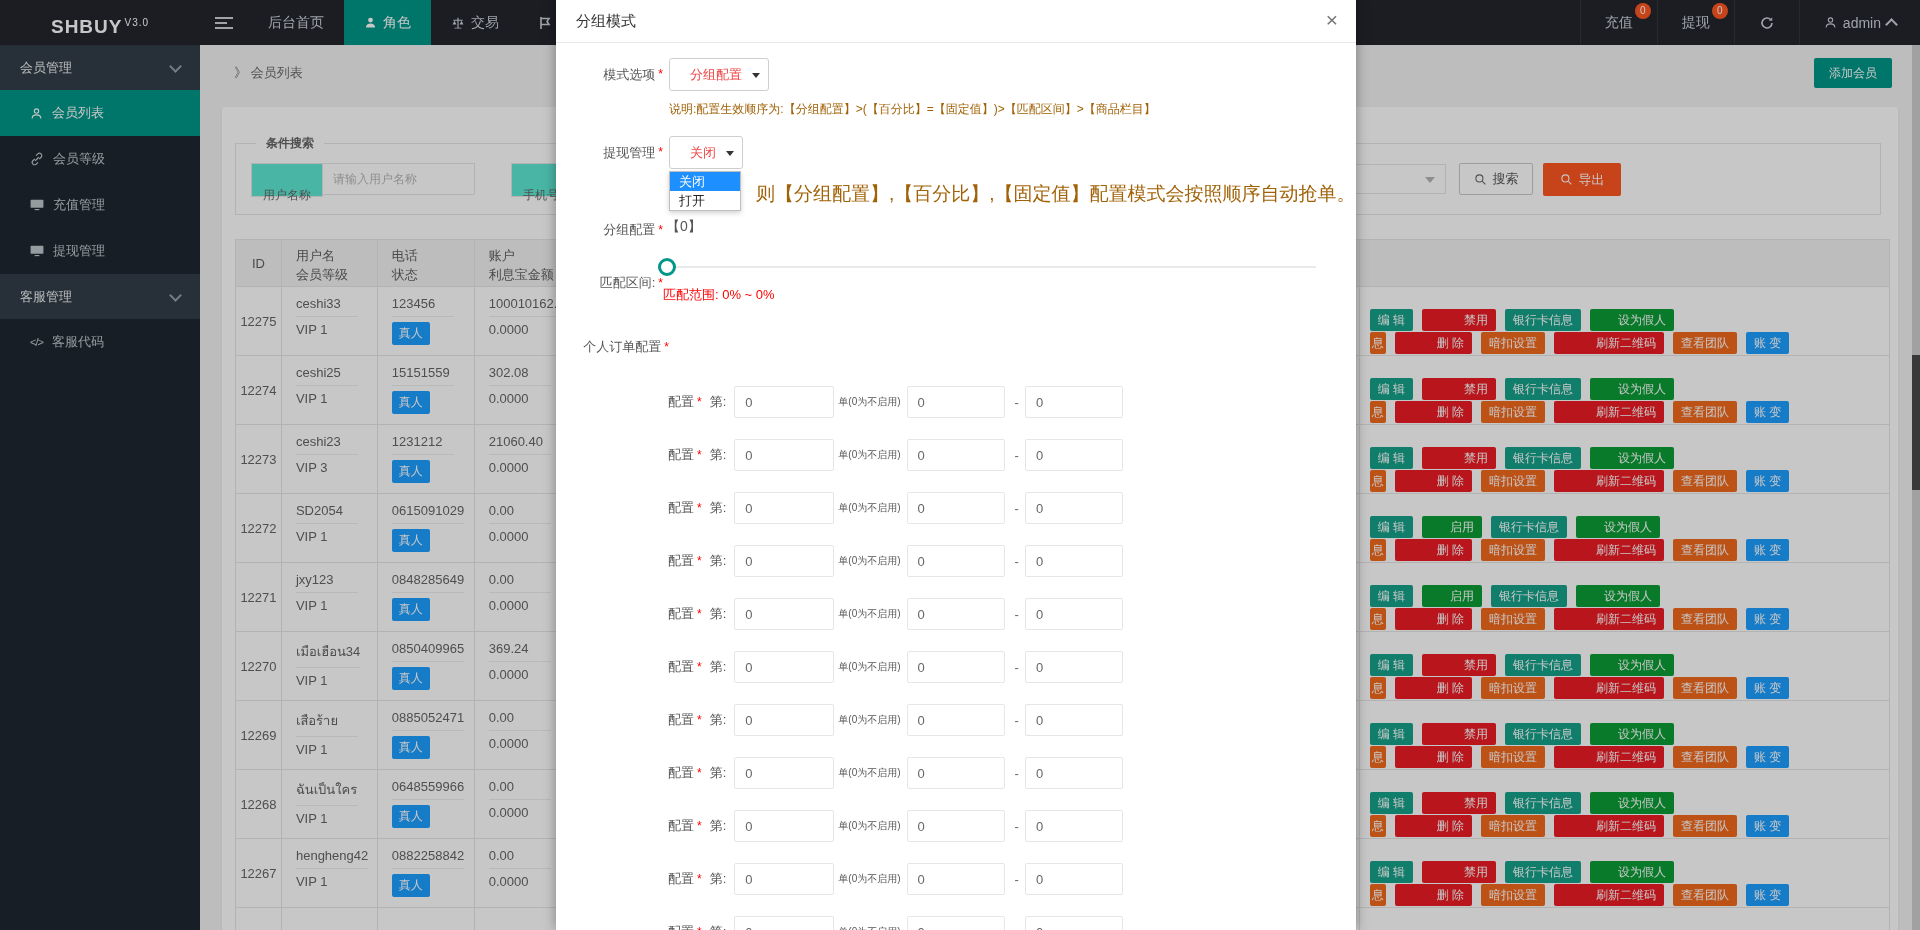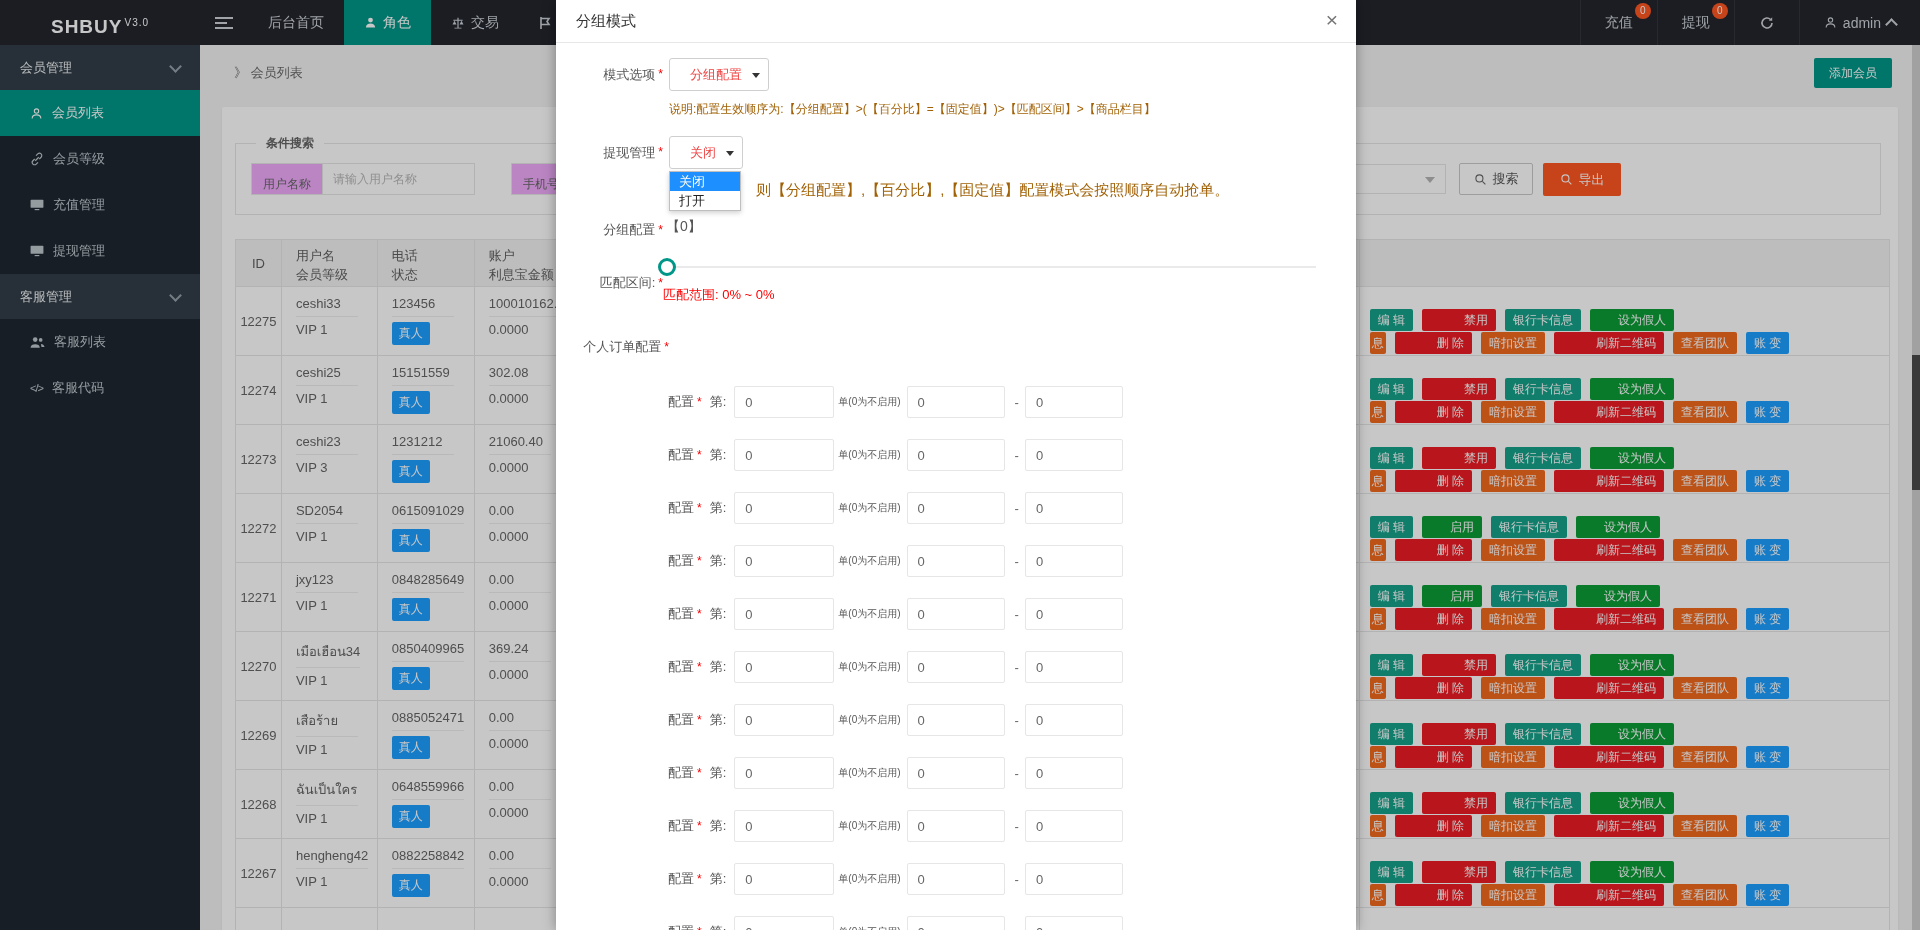--- a/index.html
+++ b/index.html
@@ -28,21 +28,21 @@
   .side-item .code-ic{font-size:11px;letter-spacing:-1px;}
   
   .content{position:absolute;left:200px;top:45px;right:0;bottom:0;background:#f2f2f2;overflow:hidden;z-index:4;}
   .breadcrumb{position:absolute;left:34px;top:19px;font-size:13px;color:#6b6b6b;}
   .add-btn{position:absolute;right:28px;top:13px;width:78px;height:30px;background:#009688;color:#fff;font-size:12px;border:none;border-radius:2px;cursor:pointer;}
   .card{position:absolute;left:22px;right:22px;top:62px;bottom:-60px;background:#fff;border-radius:2px;box-shadow:0 1px 2px rgba(0,0,0,0.08);overflow:hidden;}
   .fieldset{position:absolute;left:13px;right:17px;top:36px;height:70px;border:1px solid #e6e6e6;}
   .legend{position:absolute;left:20px;top:-9px;background:#fff;padding:0 10px;font-size:12px;color:#666;font-weight:bold;}
   .fgroup{position:absolute;display:flex;height:32px;}
   #g1{left:15px;top:19px;} #g2{left:275px;top:19px;}
-  .addon{border:1px solid #e6e6e6;background:#f0abfc;color:#666;font-size:12px;line-height:30px;padding:5px 11px;white-space:nowrap;box-sizing:border-box;}
+  .addon{border:1px solid #e6e6e6;background:#5eead4;color:#666;font-size:12px;line-height:30px;padding:16px 11px;white-space:nowrap;box-sizing:border-box;}
   .finput{border:1px solid #e6e6e6;border-left:none;width:152px;padding:0 10px;font-size:12px;color:#666;outline:none;box-sizing:border-box;}
   .finput::placeholder{color:#b8b8b8;}
   .fselect{position:absolute;left:1050px;top:20px;width:160px;height:30px;border:1px solid #e6e6e6;background:#fff;box-sizing:border-box;cursor:pointer;}
   .tri-down{position:absolute;right:10px;top:12px;width:0;height:0;border:5px solid transparent;border-top:6px solid #b5b5b5;}
   .search-btn{position:absolute;left:1223px;top:19px;width:74px;height:32px;background:#fff;border:1px solid #c9c9c9;border-radius:2px;font-size:13px;color:#565656;display:flex;align-items:center;justify-content:center;gap:6px;cursor:pointer;}
   .export-btn{position:absolute;left:1307px;top:19px;width:78px;height:33px;background:#ff5722;border:none;border-radius:2px;font-size:13px;color:#fff;display:flex;align-items:center;justify-content:center;gap:6px;cursor:pointer;}
   
   .table{position:absolute;left:13px;top:132px;width:1655px;}
   .thead{display:flex;height:48px;background:#f2f2f2;border:1px solid #e6e6e6;box-sizing:border-box;}
   .th{font-size:13px;color:#5f5f5f;padding:6px 0 0 14px;line-height:19px;border-right:1px solid #e6e6e6;box-sizing:border-box;overflow:hidden;white-space:nowrap;}
@@ -68,21 +68,21 @@
   .m-head{height:42px;border-bottom:1px solid #e8e8e8;position:relative;}
   .m-title{position:absolute;left:20px;top:0;line-height:42px;font-size:15px;color:#333;}
   .m-close{position:absolute;right:18px;top:7px;font-size:21px;color:#757575;cursor:pointer;line-height:26px;}
   .m-label{position:absolute;left:0;width:107px;text-align:right;font-size:13px;color:#565656;}
   .star{color:#ff0000;font-size:12px;margin-left:3px;vertical-align:top;}
   .m-select{position:absolute;left:113px;height:33px;border:1px solid #cfcfcf;border-radius:3px;background:#fff;font-size:13px;color:#ef4444;display:flex;align-items:center;padding:0 26px 0 20px;box-sizing:border-box;cursor:pointer;justify-content:flex-end;}
   .sel-tri{position:absolute;right:8px;top:14px;width:0;height:0;border:4px solid transparent;border-top:5px solid #333;}
   #mode-select{top:58px;} #chain-select{top:136px;}
   .m-note{position:absolute;font-size:12px;color:#a16207;white-space:nowrap;}
   #note1{left:113px;top:101px;}
-  #note2{left:200px;top:181px;font-size:15px;}
+  #note2{left:200px;top:181px;font-size:19px;}
   .m-dropdown{position:absolute;left:113px;top:171px;width:70px;border:1px solid #bfbfbf;background:#fff;box-shadow:0 2px 5px rgba(0,0,0,0.18);z-index:3;}
   .m-opt{height:19px;line-height:19px;padding-left:9px;font-size:13px;color:#222;cursor:pointer;}
   .m-opt.sel{background:#1e8fff;color:#fff;}
   #today-label{top:221px;line-height:18px;}
   #today-value{position:absolute;left:110px;top:218px;font-size:14px;color:#565656;}
   .slider-track{position:absolute;left:110px;top:266px;width:650px;height:2px;background:#eaeaea;}
   .slider-handle{position:absolute;left:102px;top:258px;width:12px;height:12px;background:#fff;border:3px solid #009688;border-radius:50%;cursor:pointer;}
   #range-label{top:276px;line-height:14px;}
   #range-text{position:absolute;left:107px;top:286px;font-size:13px;color:#ff0000;}
   #personal-label{top:338px;width:113px;line-height:18px;}
@@ -180,29 +180,20 @@
   </div>
   <div class="side-item">
     <svg width="14" height="13" viewBox="0 0 24 22" fill="currentColor">
         <rect x="1" y="1" width="22" height="14" rx="1.5"></rect>
         <rect x="8" y="17" width="8" height="2"></rect>
       </svg>
     <span>提现管理</span>
   </div>
   <div class="side-group"><span>客服管理</span><span class="chev-down"></span></div>
   <div class="side-item">
-    <svg width="15" height="13" viewBox="0 0 26 22" fill="currentColor">
-        <circle cx="9" cy="6" r="4"></circle>
-        <path d="M1 20c0-4 3.5-6 8-6s8 2 8 6z"></path>
-        <circle cx="18.5" cy="6.5" r="3.2"></circle>
-        <path d="M19 13.5c3.4.3 6 2.2 6 5.5h-5"></path>
-      </svg>
-    <span>客服列表</span>
-  </div>
-  <div class="side-item">
     <span class="code-ic">&lt;/&gt;</span>
     <span>客服代码</span>
   </div>
 </div>
 
 <div class="content">
   <div class="breadcrumb"><span>》</span> <span>会员列表</span></div>
   <button class="add-btn">添加会员</button>
   <div class="card">
     <div class="fieldset">

